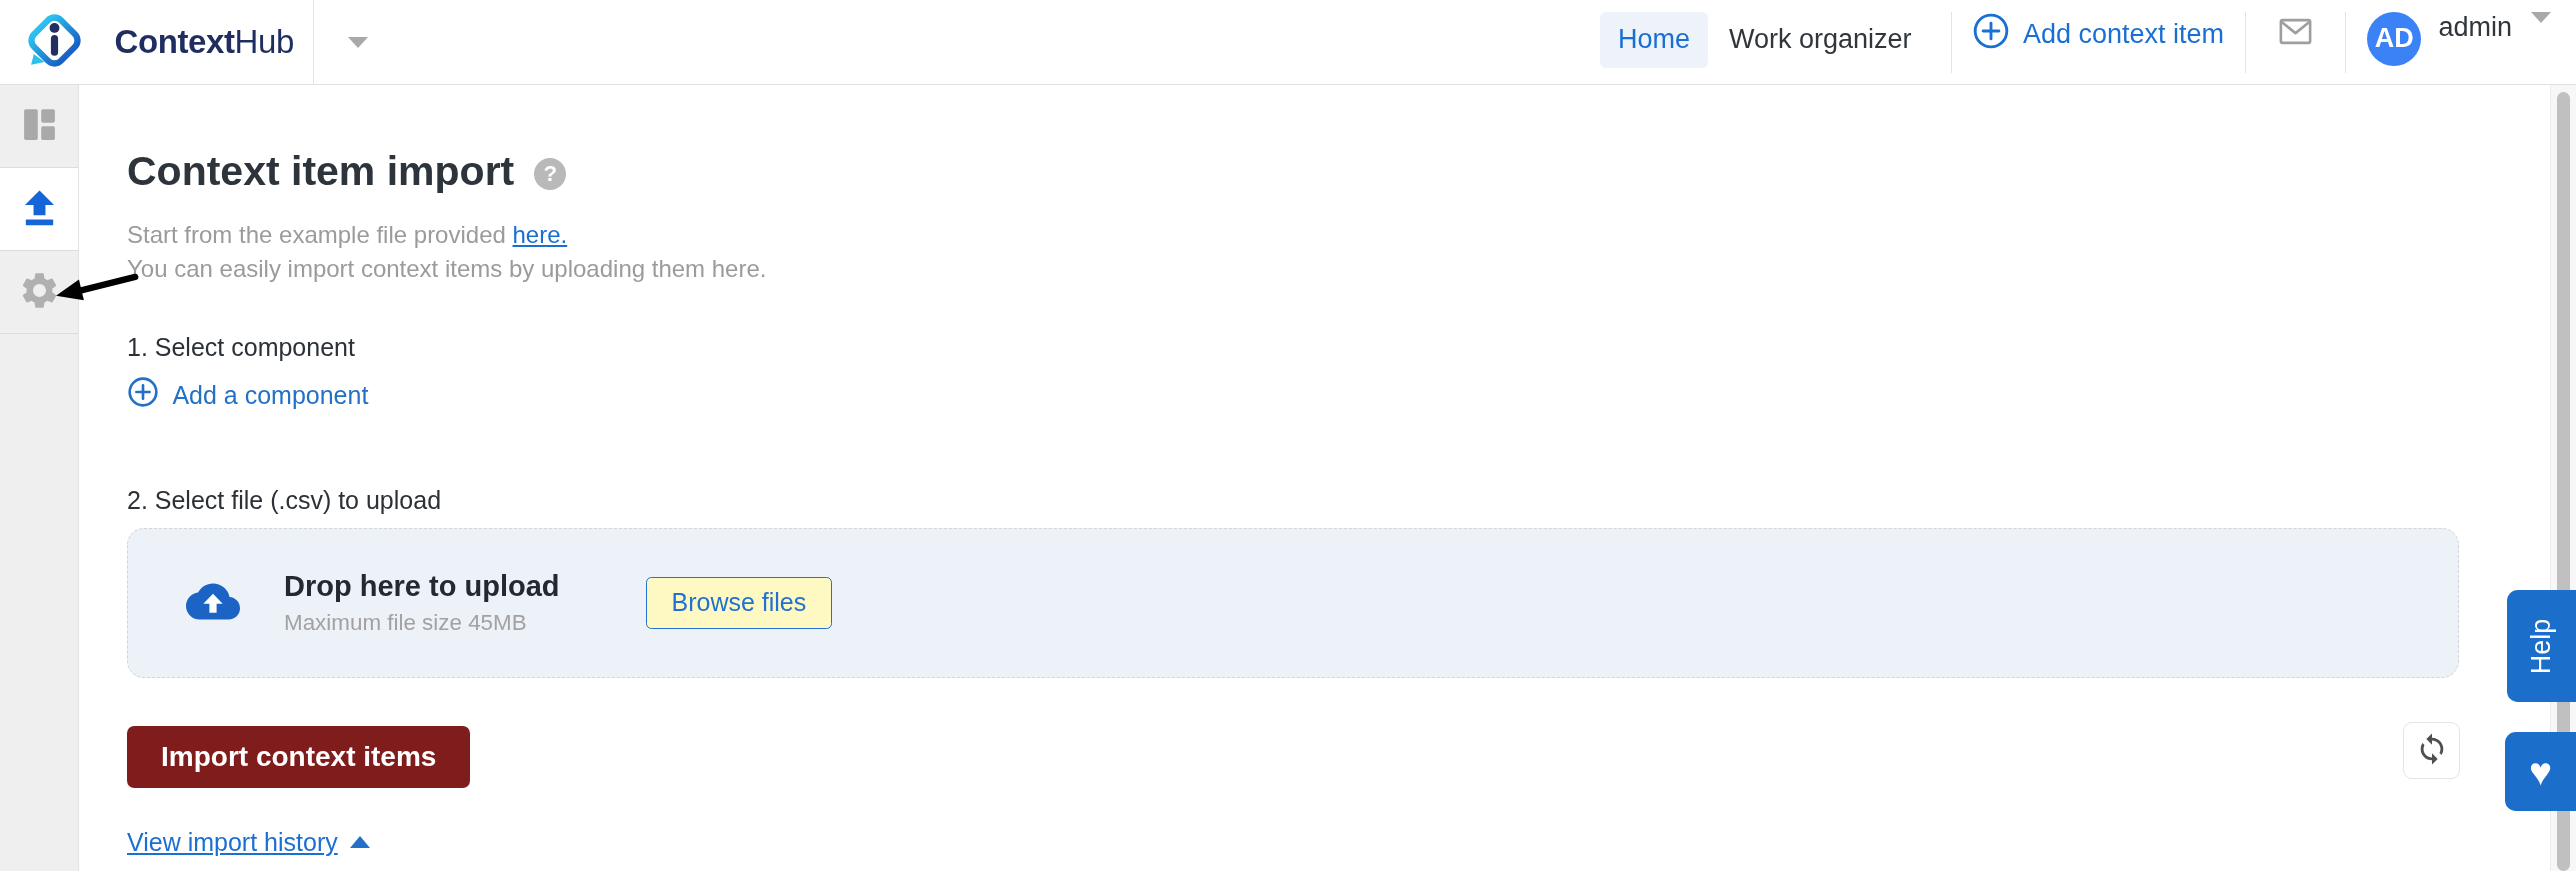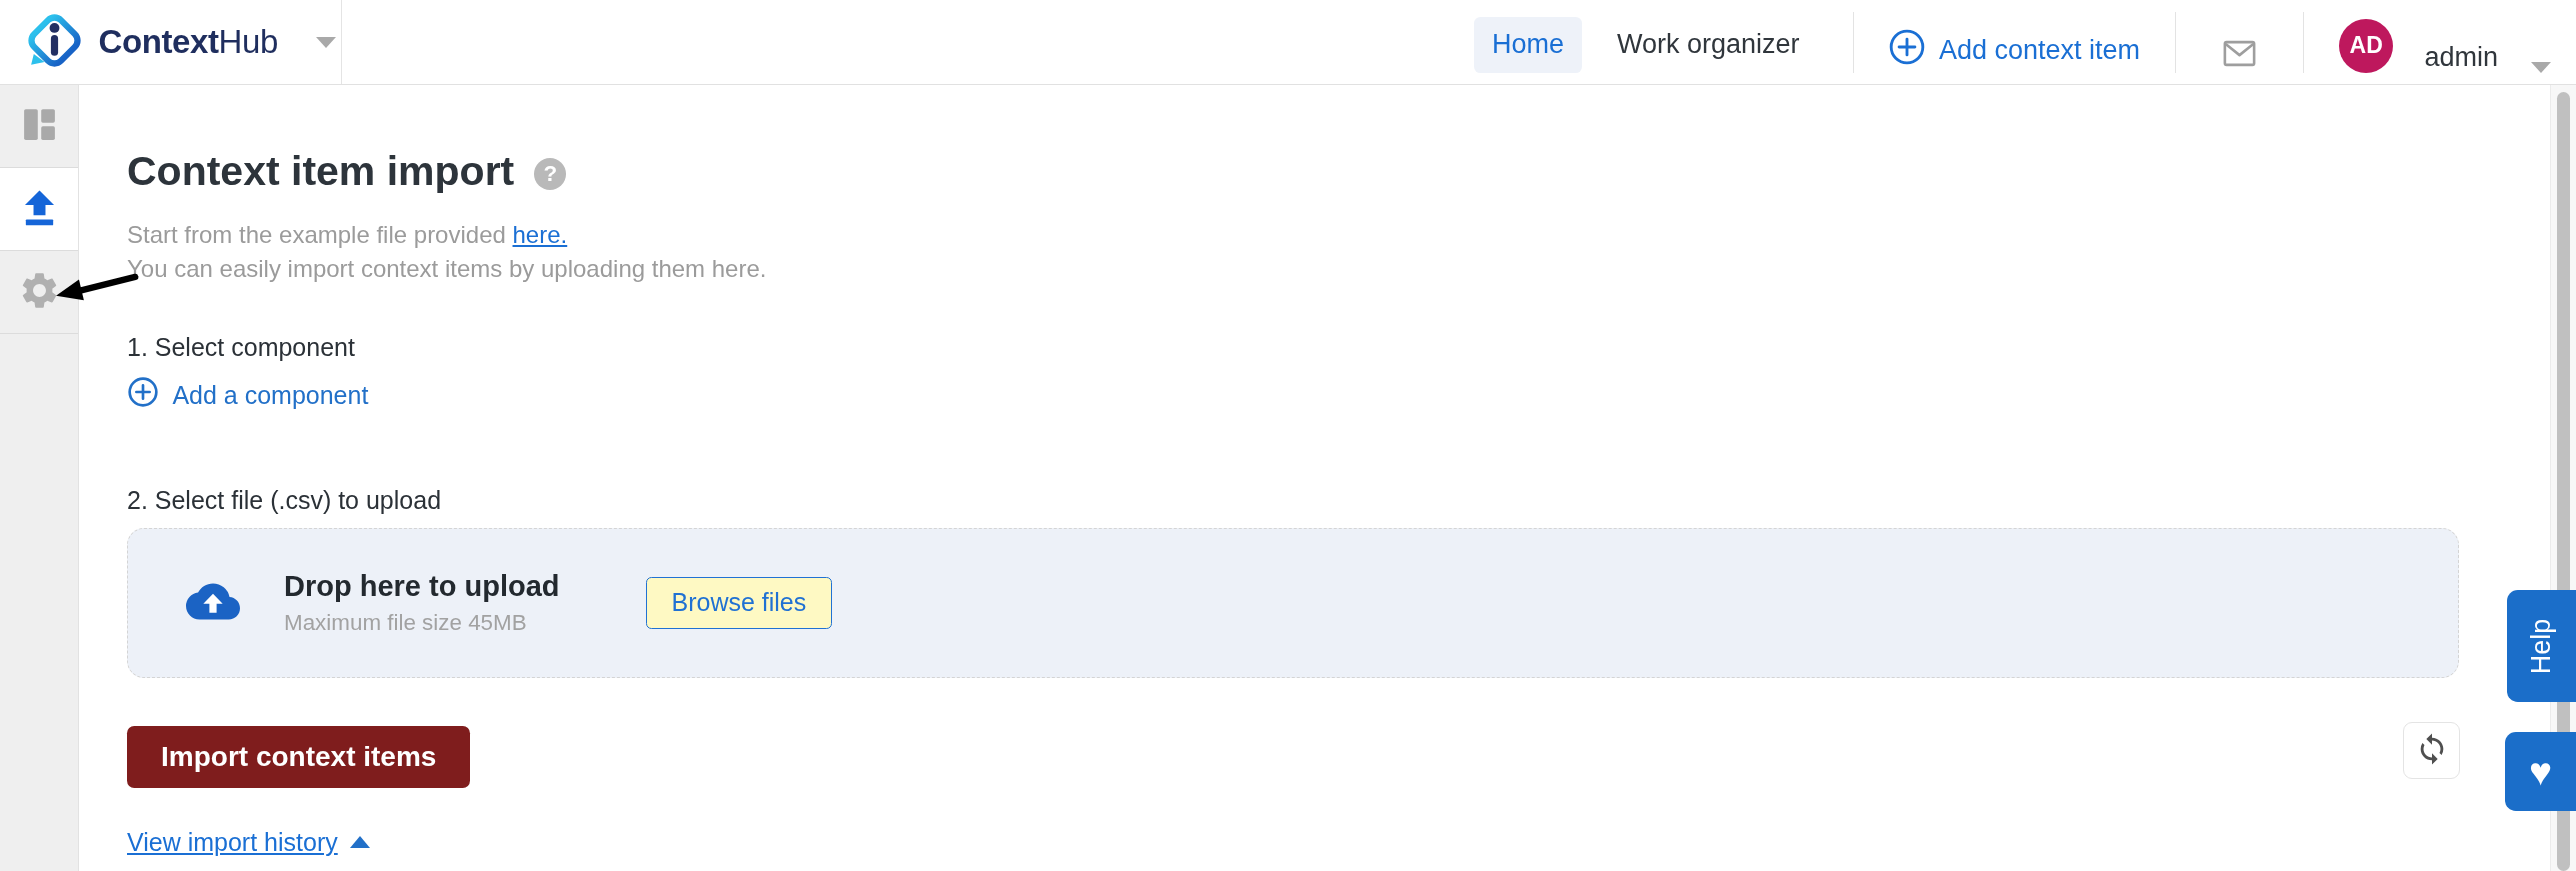--- a/index.html
+++ b/index.html
@@ -2,35 +2,35 @@
 <html style="font-size:14.3px"><head>
 <meta charset="utf-8">
 <style>
   * { margin:0; padding:0; box-sizing:border-box; }
   html,body { width:2576px; height:871px; overflow:hidden; background:#fff;
               font-family:"Liberation Sans", sans-serif; }
 
   
   .header { position:relative; height:85px; background:#fff;
             border-bottom:0.9px solid #e1e1e1; display:flex; align-items:center; }
-  .brand-block { display:flex; align-items:center; height:100%; width:342px;
-                 border-right:0.9px solid #e4e4e4; padding-left:23px; flex:none; }
+  .brand-block { display:flex; align-items:center; height:100%; width:314px;
+                 border-right:0.9px solid #e4e4e4; padding-left:23px; flex:none;gap:16px; }
   .brand-text { font-size:33px; color:#1f2e5e; margin-left:12.5px; letter-spacing:-0.4px; white-space:nowrap; }
   .brand-text b { font-weight:800; }
   .brand-caret { margin-left:38px; }
   .caret-down { width:0; height:0; border-left:10px solid transparent;
                 border-right:10px solid transparent; border-top:11.7px solid #a9a9a9; display:inline-block; }
-  .header-nav { margin-left:auto; display:flex; align-items:flex-end; gap:17px; padding-right:25px;padding-left:7px; }
+  .header-nav { margin-left:auto; display:flex; align-items:flex-start; gap:3px; padding-right:25px;padding-left:7px; }
   .nav-link { font-size:27px; color:#30363c; padding:12.5px 18px; border-radius:6.3px; cursor:pointer; white-space:nowrap; }
   .nav-link.active { color:#1a6fd4; background:#eef2f9; }
   .nav-sep { width:0.9px; height:61px; background:#e3e3e3; margin:0 18px; }
   .add-ctx { display:flex; align-items:center; gap:12.5px; color:#1a6fd4; font-size:27px; cursor:pointer; white-space:nowrap; }
   .mail-btn { margin:0 7.2px; display:flex; align-items:center; cursor:pointer; }
-  .avatar { width:54px; height:54px; border-radius:50%; background:#be185d; color:#fff;
-            font-size:23px; font-weight:700; display:flex; align-items:center; justify-content:center; }
+  .avatar { width:54px; height:54px; border-radius:50%; background:#3b82f6; color:#fff;
+            font-size:27px; font-weight:700; display:flex; align-items:center; justify-content:center; }
   .user-name { font-size:27px; color:#30363c; margin:0 16px 0 14.3px; }
 
   
   .shell { display:flex; height:786px; position:relative; }
   .sidebar { width:79px; flex:none; background:#efefef; border-right:0.9px solid #e2e2e2; }
   .side-item { height:83px; display:flex; align-items:center; justify-content:center;
                border-bottom:0.9px solid #dcdcdc; cursor:pointer; }
   .side-item.active { background:#fff; }
 
   .main { flex:1; padding:63px 117px 0 48px; position:relative; }

